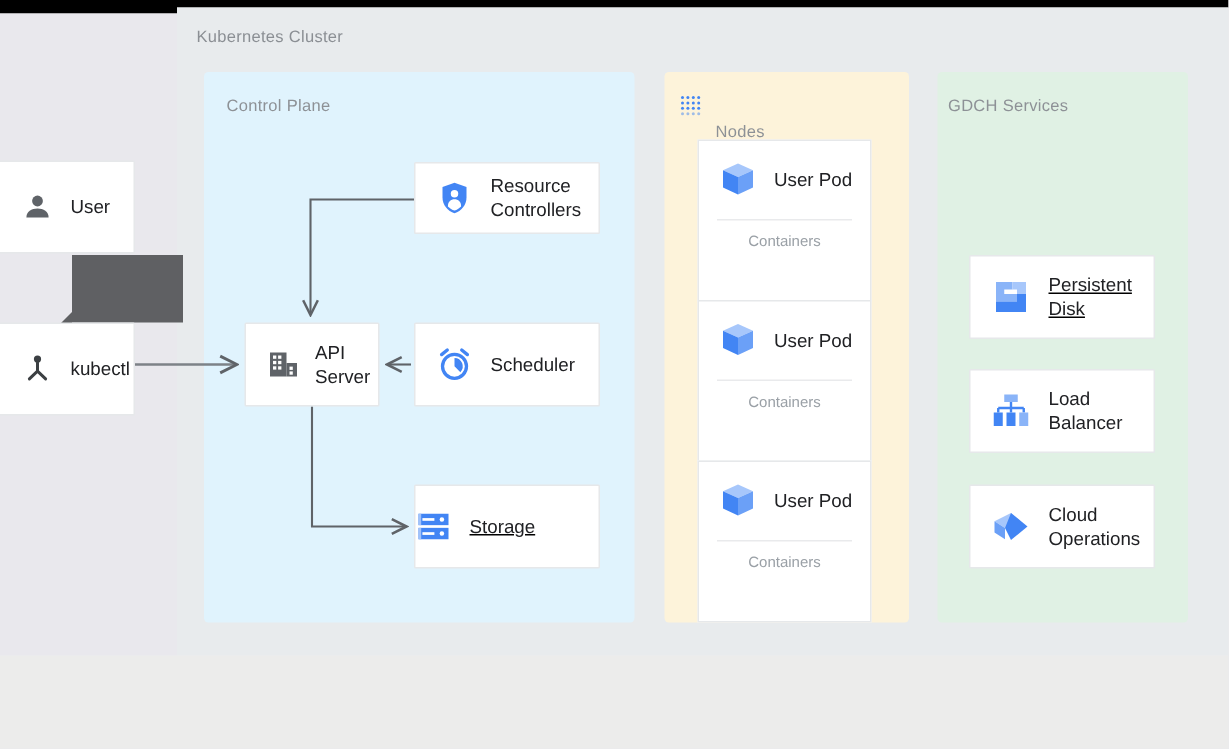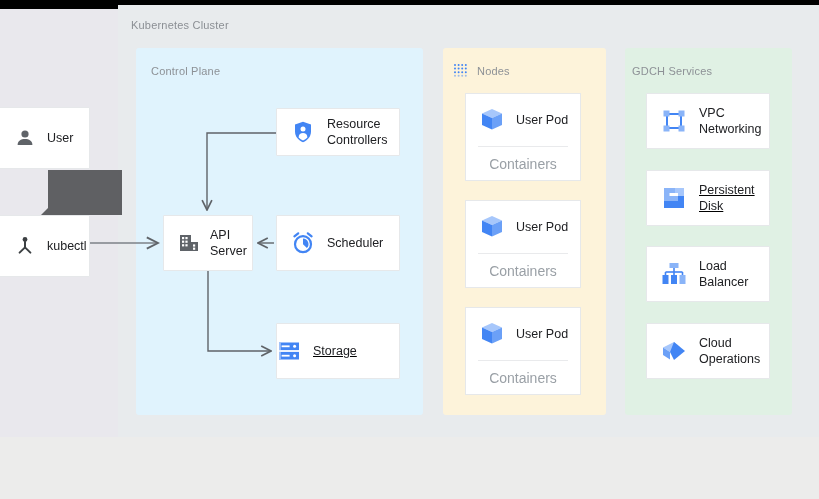--- a/index.html
+++ b/index.html
@@ -54,26 +54,26 @@
   }
 
   
   #card-rc    { left:276px; top:108px; width:124px; height:48px; padding-left:14px; gap:12px; }
   #card-api   { left:163px; top:215px; width:90px;  height:56px; padding-left:14px; gap:10px; }
   #card-sched { left:276px; top:215px; width:124px; height:56px; padding-left:14px; gap:12px; }
   #card-store { left:276px; top:323px; width:124px; height:56px; gap:12px;text-decoration:underline; }
 
   
   .pod-card {
-    position:absolute; left:465px; width:116px; height:88px;
+    position:absolute; left:465px; width:116px; height:108px;
     background:#fff; border:1px solid #e6e8ea; display:block;
   }
   .pod-top { display:flex; align-items:center; height:52px; padding-left:13px; gap:11px; }
   .pod-div { height:1px; background:#e9eaec; margin:0 12px; }
-  .pod-sub { text-align:center; font-size:14px; color:#9aa0a6; padding-top:9px; }
+  .pod-sub { text-align:center; font-size:10px; color:#9aa0a6; padding-top:9px; }
   #pod-1 { top:93px; }
   #pod-2 { top:200px; }
   #pod-3 { top:307px; }
 
   
   .svc-card { position:absolute; left:646px; width:124px; height:56px; padding-left:14px; gap:12px; }
   #svc-vpc   { top:93px; }
   #svc-disk  { top:170px;text-decoration:underline; }
   #svc-lb    { top:246px; }
   #svc-ops   { top:323px; }
@@ -114,21 +114,21 @@
           <circle cx="5.6" cy="9.2" r="1"></circle>
           <circle cx="9.2" cy="9.2" r="1"></circle>
           <circle cx="12.8" cy="9.2" r="1"></circle>
         <circle cx="2" cy="12.8" r="1" opacity=".5"></circle>
           <circle cx="5.6" cy="12.8" r="1" opacity=".5"></circle>
           <circle cx="9.2" cy="12.8" r="1" opacity=".5"></circle>
           <circle cx="12.8" cy="12.8" r="1" opacity=".5"></circle>
       </g>
     </svg>
   </div>
-  <div class="panel-label" style="left:477px; top:65px;">Nodes</div>
+  <div class="panel-label" style="left:477px; top:82px;">Nodes</div>
 
   <div class="panel" id="panel-gdch"></div>
   <div class="panel-label" style="left:632px; top:65px;">GDCH Services</div>
 
   <svg class="conn">
     <defs>
       <marker id="ah" markerWidth="9" markerHeight="9" refX="8" refY="4.5" orient="auto">
         <path d="M1,1 L8,4.5 L1,8" fill="none" stroke="#5f6368" stroke-width="1.2"></path>
       </marker>
     </defs>
@@ -270,34 +270,20 @@
           <path d="M3,6.5 L13,11 L13,22.6 L3,18 Z" fill="#4285f4"></path>
           <path d="M23,6.5 L13,11 L13,22.6 L23,18 Z" fill="#6ba0f7"></path>
         </svg>
       </span>
       <span class="card-label">User Pod</span>
     </div>
     <div class="pod-div"></div>
     <div class="pod-sub">Containers</div>
   </div>
 
-  <div class="card svc-card" id="svc-vpc">
-    <span class="icon-wrap">
-      <svg width="26" height="26" viewBox="0 0 26 26">
-        <rect x="6" y="6" width="14" height="14" fill="none" stroke="#4285f4" stroke-width="2"></rect>
-        <g fill="#8ab4f8">
-          <rect x="2.5" y="2.5" width="6" height="6"></rect>
-          <rect x="17.5" y="2.5" width="6" height="6"></rect>
-          <rect x="2.5" y="17.5" width="6" height="6"></rect>
-          <rect x="17.5" y="17.5" width="6" height="6"></rect>
-        </g>
-      </svg>
-    </span>
-    <span class="card-label">VPC Networking</span>
-  </div>
 
   <div class="card svc-card" id="svc-disk">
     <span class="icon-wrap">
       <svg width="26" height="26" viewBox="0 0 26 26">
         <path d="M3,3 L14,3 L14,8 L8.5,8 L8.5,11 L17,11 L17,16 L3,16 Z" fill="#8ab4f8"></path>
         <path d="M8.5,11 L17,11 L17,16 L3,16 L3,23 L23,23 L23,11 Z" fill="#4285f4"></path>
         <path d="M14,3 L23,3 L23,11 L17,11 L17,8 L14,8 Z" fill="#a7c7fb"></path>
       </svg>
     </span>
     <span class="card-label">Persistent Disk</span>

